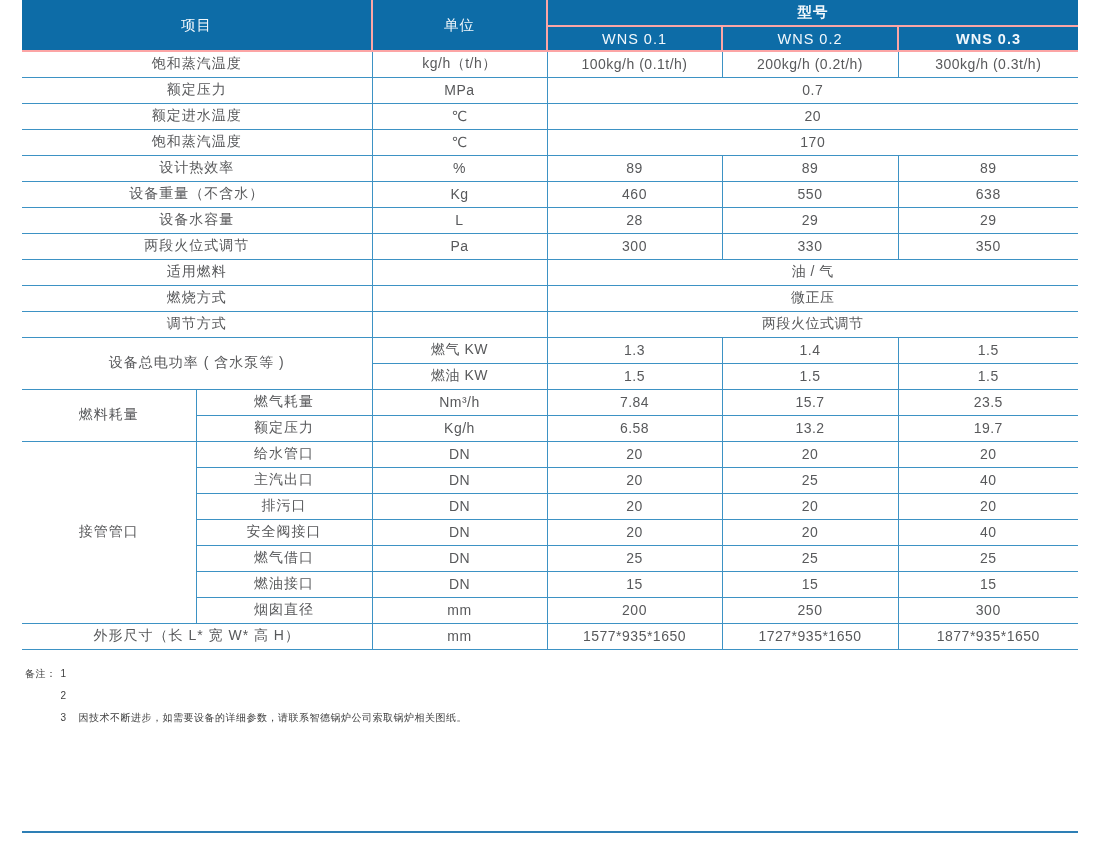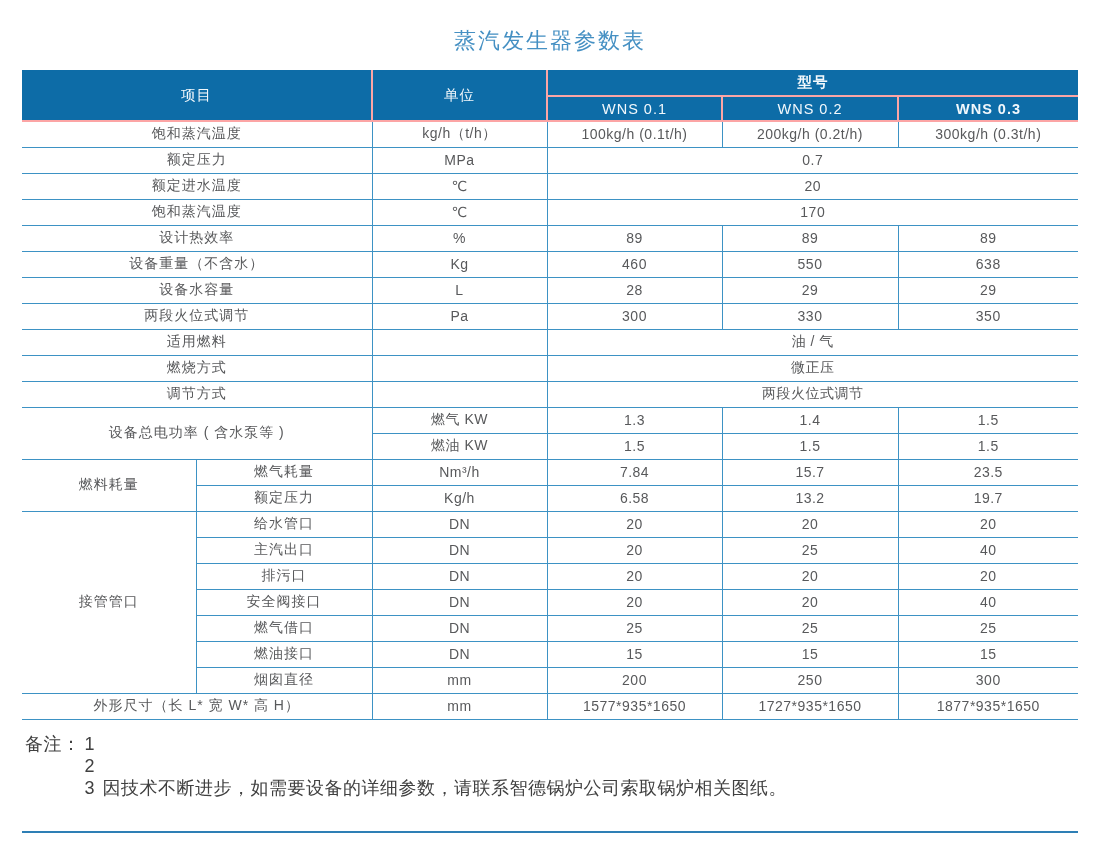--- a/index.html
+++ b/index.html
@@ -58,21 +58,21 @@
     vertical-align: middle;
     background: #ffffff;
     letter-spacing: 0.5px;
   }
   tbody tr td:first-child { border-left: none; }
   tbody tr td:last-child { border-right: none; }
   tbody td.lbl, tbody td.sub { letter-spacing: 1px; }
 
   .notes {
     margin-top: 13px;
-    font-size: 18px;
+    font-size: 10px;
     color: #404040;
     display: flex;
     padding-left: 3px;
     letter-spacing: 0.5px;
   }
   .notes .notes-label { white-space: nowrap; line-height: 22px; }
   .notes .notes-list { line-height: 22px; }
   .note-item { display: flex; }
   .note-num { width: 22px; text-align: left; padding-left: 4px; }
 
@@ -82,21 +82,20 @@
     width: 1056px;
     top: 831px;
     border-top: 2px solid #2e7fb5;
   }
 </style>
 </head>
 <body>
 
 <div class="page">
 
-  <div class="title">蒸汽发生器参数表</div>
 
   <table class="params">
     <colgroup>
       <col class="c1">
         <col class="c2">
         <col class="c3">
         <col class="c4">
         <col class="c5">
         <col class="c6">
     </colgroup>

